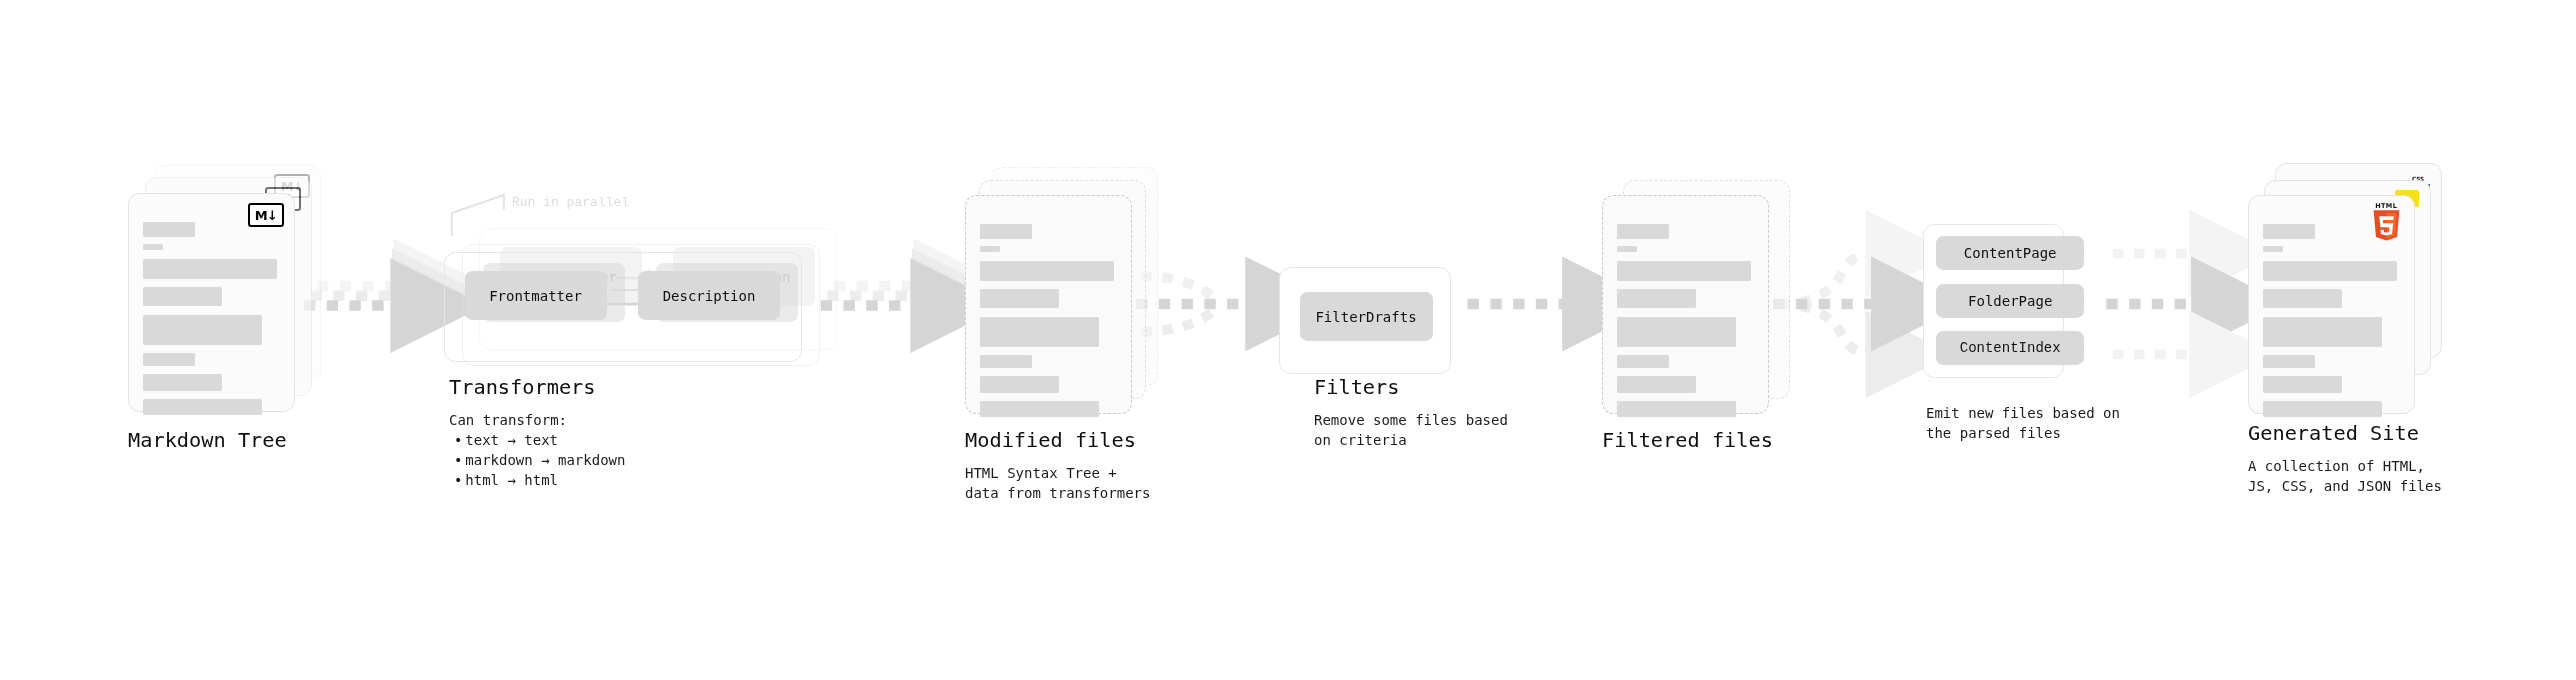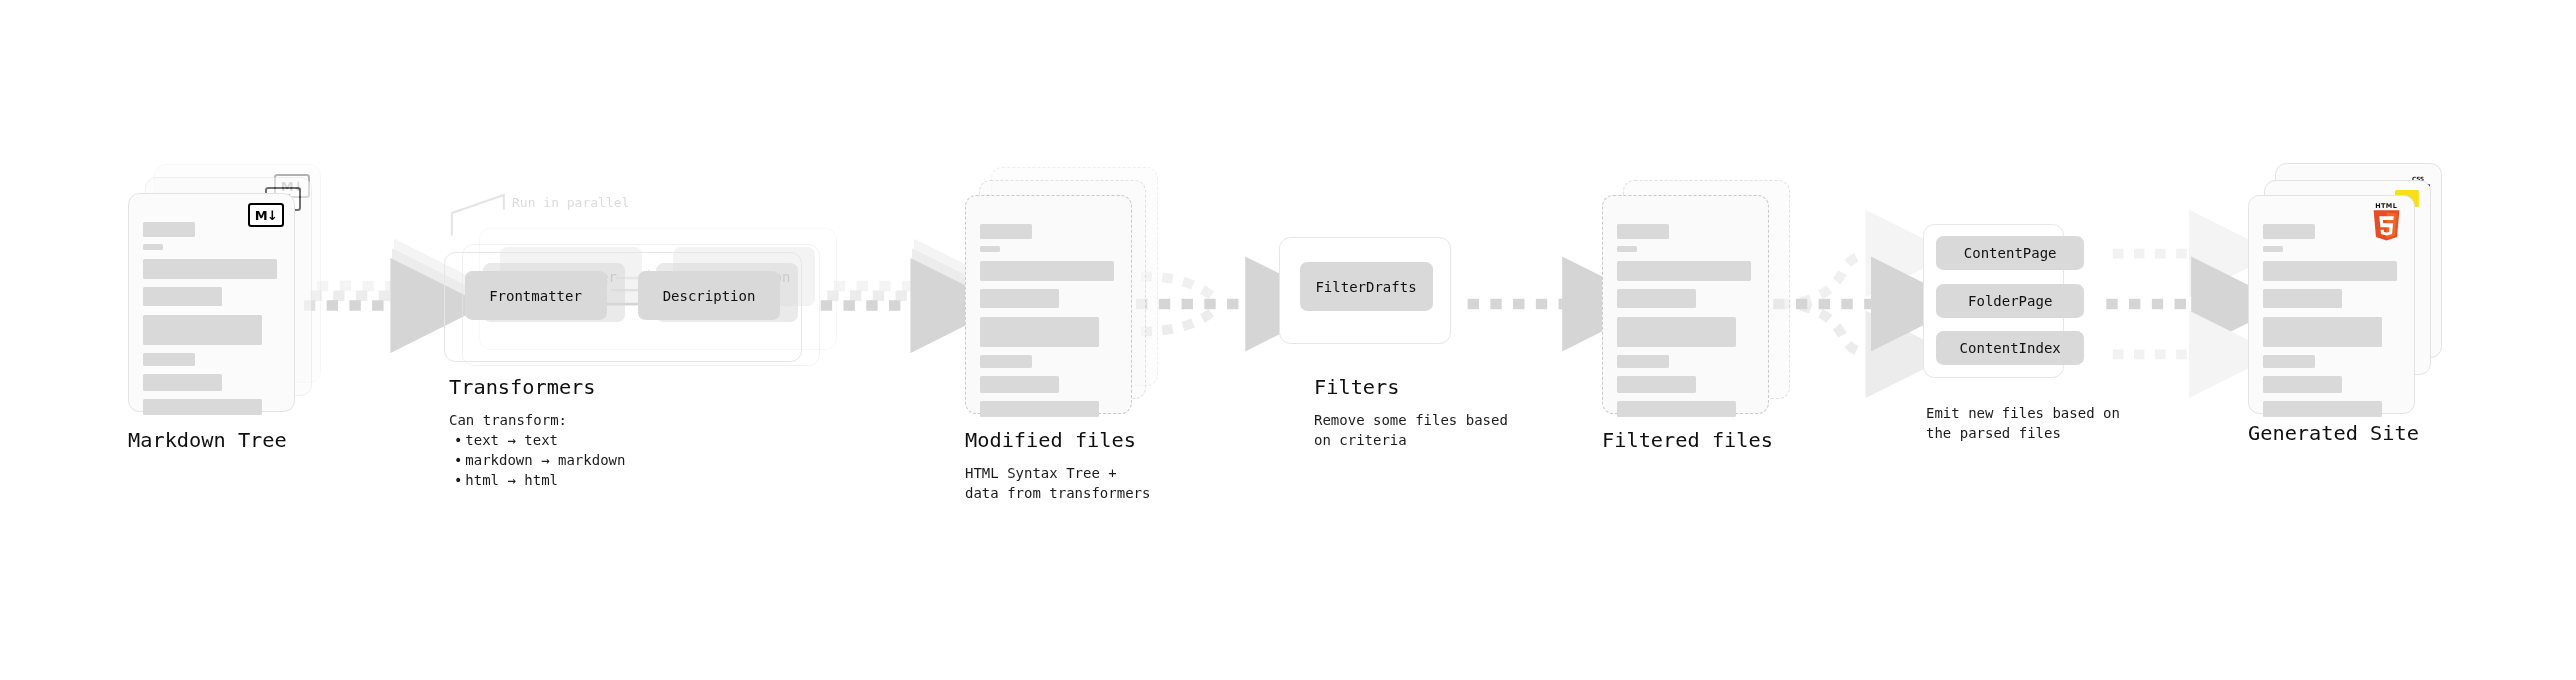--- a/index.html
+++ b/index.html
@@ -96,21 +96,21 @@
     font-size:14px;color:#111;white-space:nowrap;
     box-sizing:border-box;
   }
 
   .ghost1{opacity:.55;}
   .ghost2{opacity:.30;}
 
   
   .rip{
     position:absolute;
-    font-size:13px;color:#dcdcdc;white-space:nowrap;
+    font-size:13px;color:#dcdcdc;white-space:nowrap;font-family:Liberation Mono, monospace;
   }
 
   svg{display:block;overflow:visible;}
   .arrowlayer{position:absolute;left:0;top:0;width:2576px;height:681px;pointer-events:none;}
 </style>
 </head>
 <body>
 
 <div class="stage">
 
@@ -249,21 +249,21 @@
       </div>
     </div>
     <div class="caption" style="left:965px;top:428px;width:276px;">
       <div class="title">Modified files</div>
       <div class="sub">HTML Syntax Tree +
 data from transformers</div>
     </div>
   </div>
 
   <div class="node">
-    <div class="group solidbg" style="left:1279px;top:237px;width:172px;height:107px;">
+    <div class="group solidbg" style="left:1279px;top:267px;width:172px;height:107px;">
       <div class="chip" style="left:19.5px;top:24.4px;width:133px;height:49px;">FilterDrafts</div>
     </div>
     <div class="caption" style="left:1282px;top:375px;width:276px;margin-left:32px;">
       <div class="title">Filters</div>
       <div class="sub">Remove some files based
 on criteria</div>
     </div>
   </div>
 
   <div class="node">
@@ -282,21 +282,21 @@
     </div>
     <div class="caption" style="left:1602px;top:428px;width:276px;">
       <div class="title">Filtered files</div>
     </div>
   </div>
 
   <div class="node">
     <div class="group solidbg" style="left:1923px;top:224px;width:141px;height:154px;">
       <div class="chip" style="left:12.2px;top:11.4px;width:148px;height:34px;">ContentPage</div>
       <div class="chip" style="left:12.2px;top:59px;width:148px;height:34px;">FolderPage</div>
-      <div class="chip" style="left:12.2px;top:106px;width:148px;height:34px;">ContentIndex</div>
+      <div class="chip" style="left:12.2px;top:106px;width:148px;height:34px;font-family:Liberation Mono, monospace;">ContentIndex</div>
     </div>
     <div class="caption" style="left:1926px;top:393px;width:293px;">
       <div class="sub tight">Emit new files based on
 the parsed files</div>
     </div>
   </div>
 
   <div class="node">
     <div class="card" style="left:2275px;top:163px;height:195px;">
       <div class="css-badge">
@@ -324,17 +324,19 @@
         <div class="bar" style="width:134px;height:19.5px;margin-bottom:8.1px;"></div>
         <div class="bar" style="width:79px;height:19.5px;margin-bottom:8.1px;"></div>
         <div class="bar" style="width:119px;height:30px;margin-bottom:8.1px;"></div>
         <div class="bar" style="width:52px;height:13px;margin-bottom:8.1px;"></div>
         <div class="bar" style="width:79px;height:17px;margin-bottom:8.1px;"></div>
         <div class="bar" style="width:119px;height:16.3px;"></div>
       </div>
     </div>
     <div class="caption" style="left:2248px;top:421px;width:309px;">
       <div class="title">Generated Site</div>
+      <div class="sub">A collection of HTML,
+JS, CSS, and JSON files</div>
     </div>
   </div>
 
 </div>
 
 
 </body></html>

